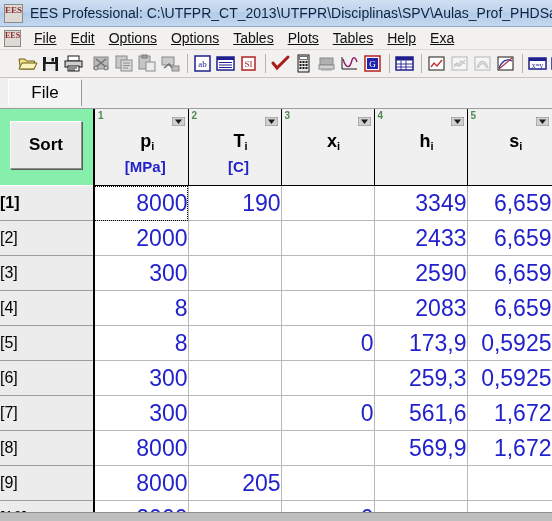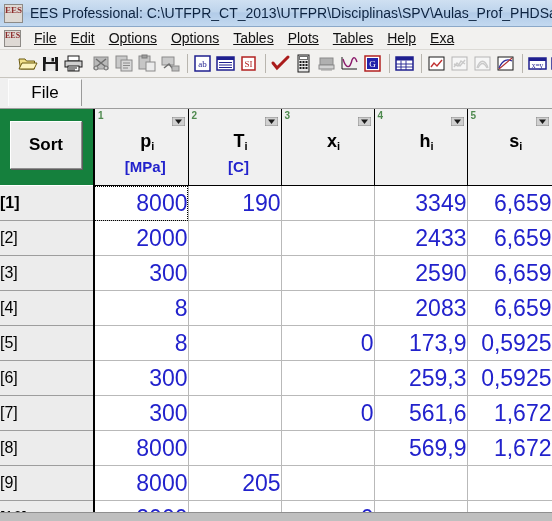--- a/index.html
+++ b/index.html
@@ -94,21 +94,21 @@
     background:#f0f0f0;
     box-sizing:border-box;
     border-top:1px solid #9d9d9d;
     overflow:hidden;
   }
   table#grid{border-collapse:collapse;table-layout:fixed;width:552px;}
   table#grid td,table#grid th{padding:0;margin:0;}
   
   .hdr-sort{
     width:94px;height:76px;
-    background:#15803d;
+    background:#86efac;
     border-right:2px solid #000;
     vertical-align:middle;text-align:left;
     position:relative;
   }
   .sort-btn{
     position:absolute;left:10px;top:12px;width:72px;height:48px;
     background:#ececec;
     border-top:1px solid #ffffff;border-left:1px solid #ffffff;
     border-right:1px solid #8f8f8f;border-bottom:1px solid #8f8f8f;
     box-shadow:1px 1px 0 #5c5c5c;

